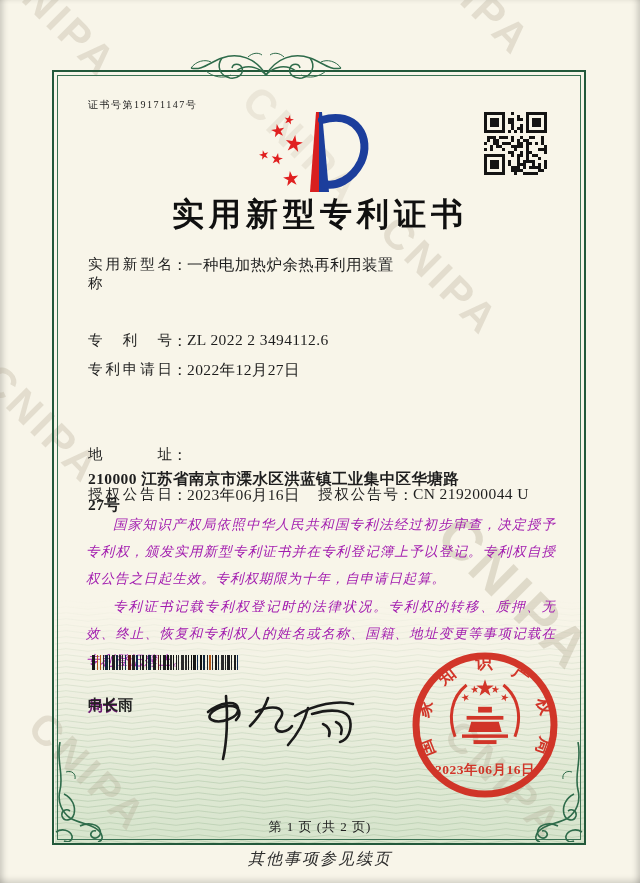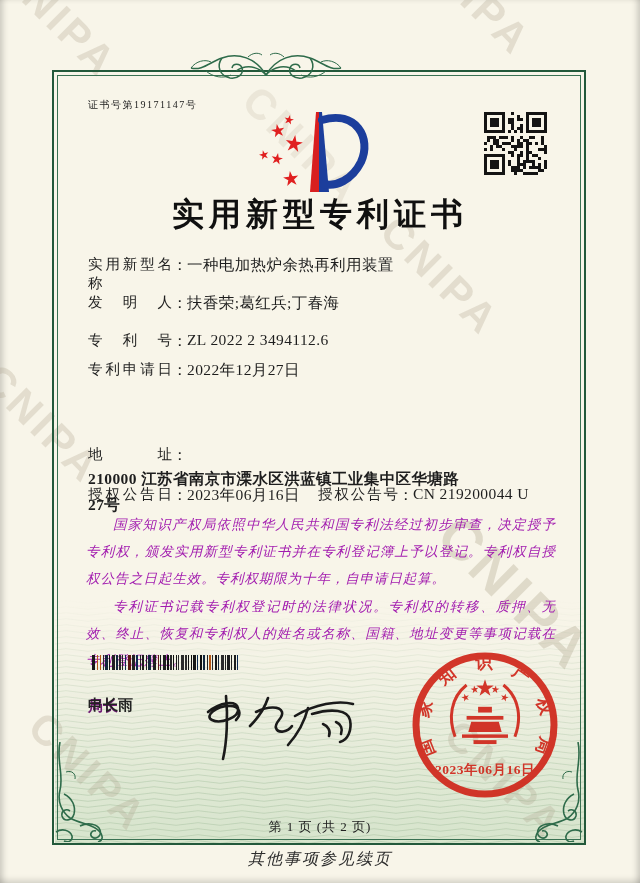--- a/index.html
+++ b/index.html
@@ -416,23 +416,20 @@
       <rect x="45" y="60" width="3" height="3" fill="#141414"></rect>
       <rect x="48" y="60" width="3" height="3" fill="#141414"></rect>
       <rect x="51" y="60" width="3" height="3" fill="#141414"></rect>
     </svg>
 
   <div class="doc-title">实用新型专利证书</div>
 
   <div class="frow" style="top:255px;">
     <span class="flabel">实用新型名称</span><span class="fcolon">：</span><span class="fvalue">一种电加热炉余热再利用装置</span>
   </div>
-  <div class="frow" style="top:293px;">
-    <span class="flabel">发明人</span><span class="fcolon">：</span><span class="fvalue">扶香荣;葛红兵;丁春海</span>
-  </div>
   <div class="frow" style="top:331px;">
     <span class="flabel">专利号</span><span class="fcolon">：</span><span class="fvalue">ZL 2022 2 3494112.6</span>
   </div>
   <div class="frow" style="top:360px;">
     <span class="flabel">专利申请日</span><span class="fcolon">：</span><span class="fvalue">2022年12月27日</span>
   </div>
   <div class="frow" style="top:445px;">
     <span class="flabel">地址</span><span class="fcolon">：</span><span class="fvalue-wrap">210000 江苏省南京市溧水区洪蓝镇工业集中区华塘路27号</span>
   </div>
   <div class="frow" style="top:485px;">

